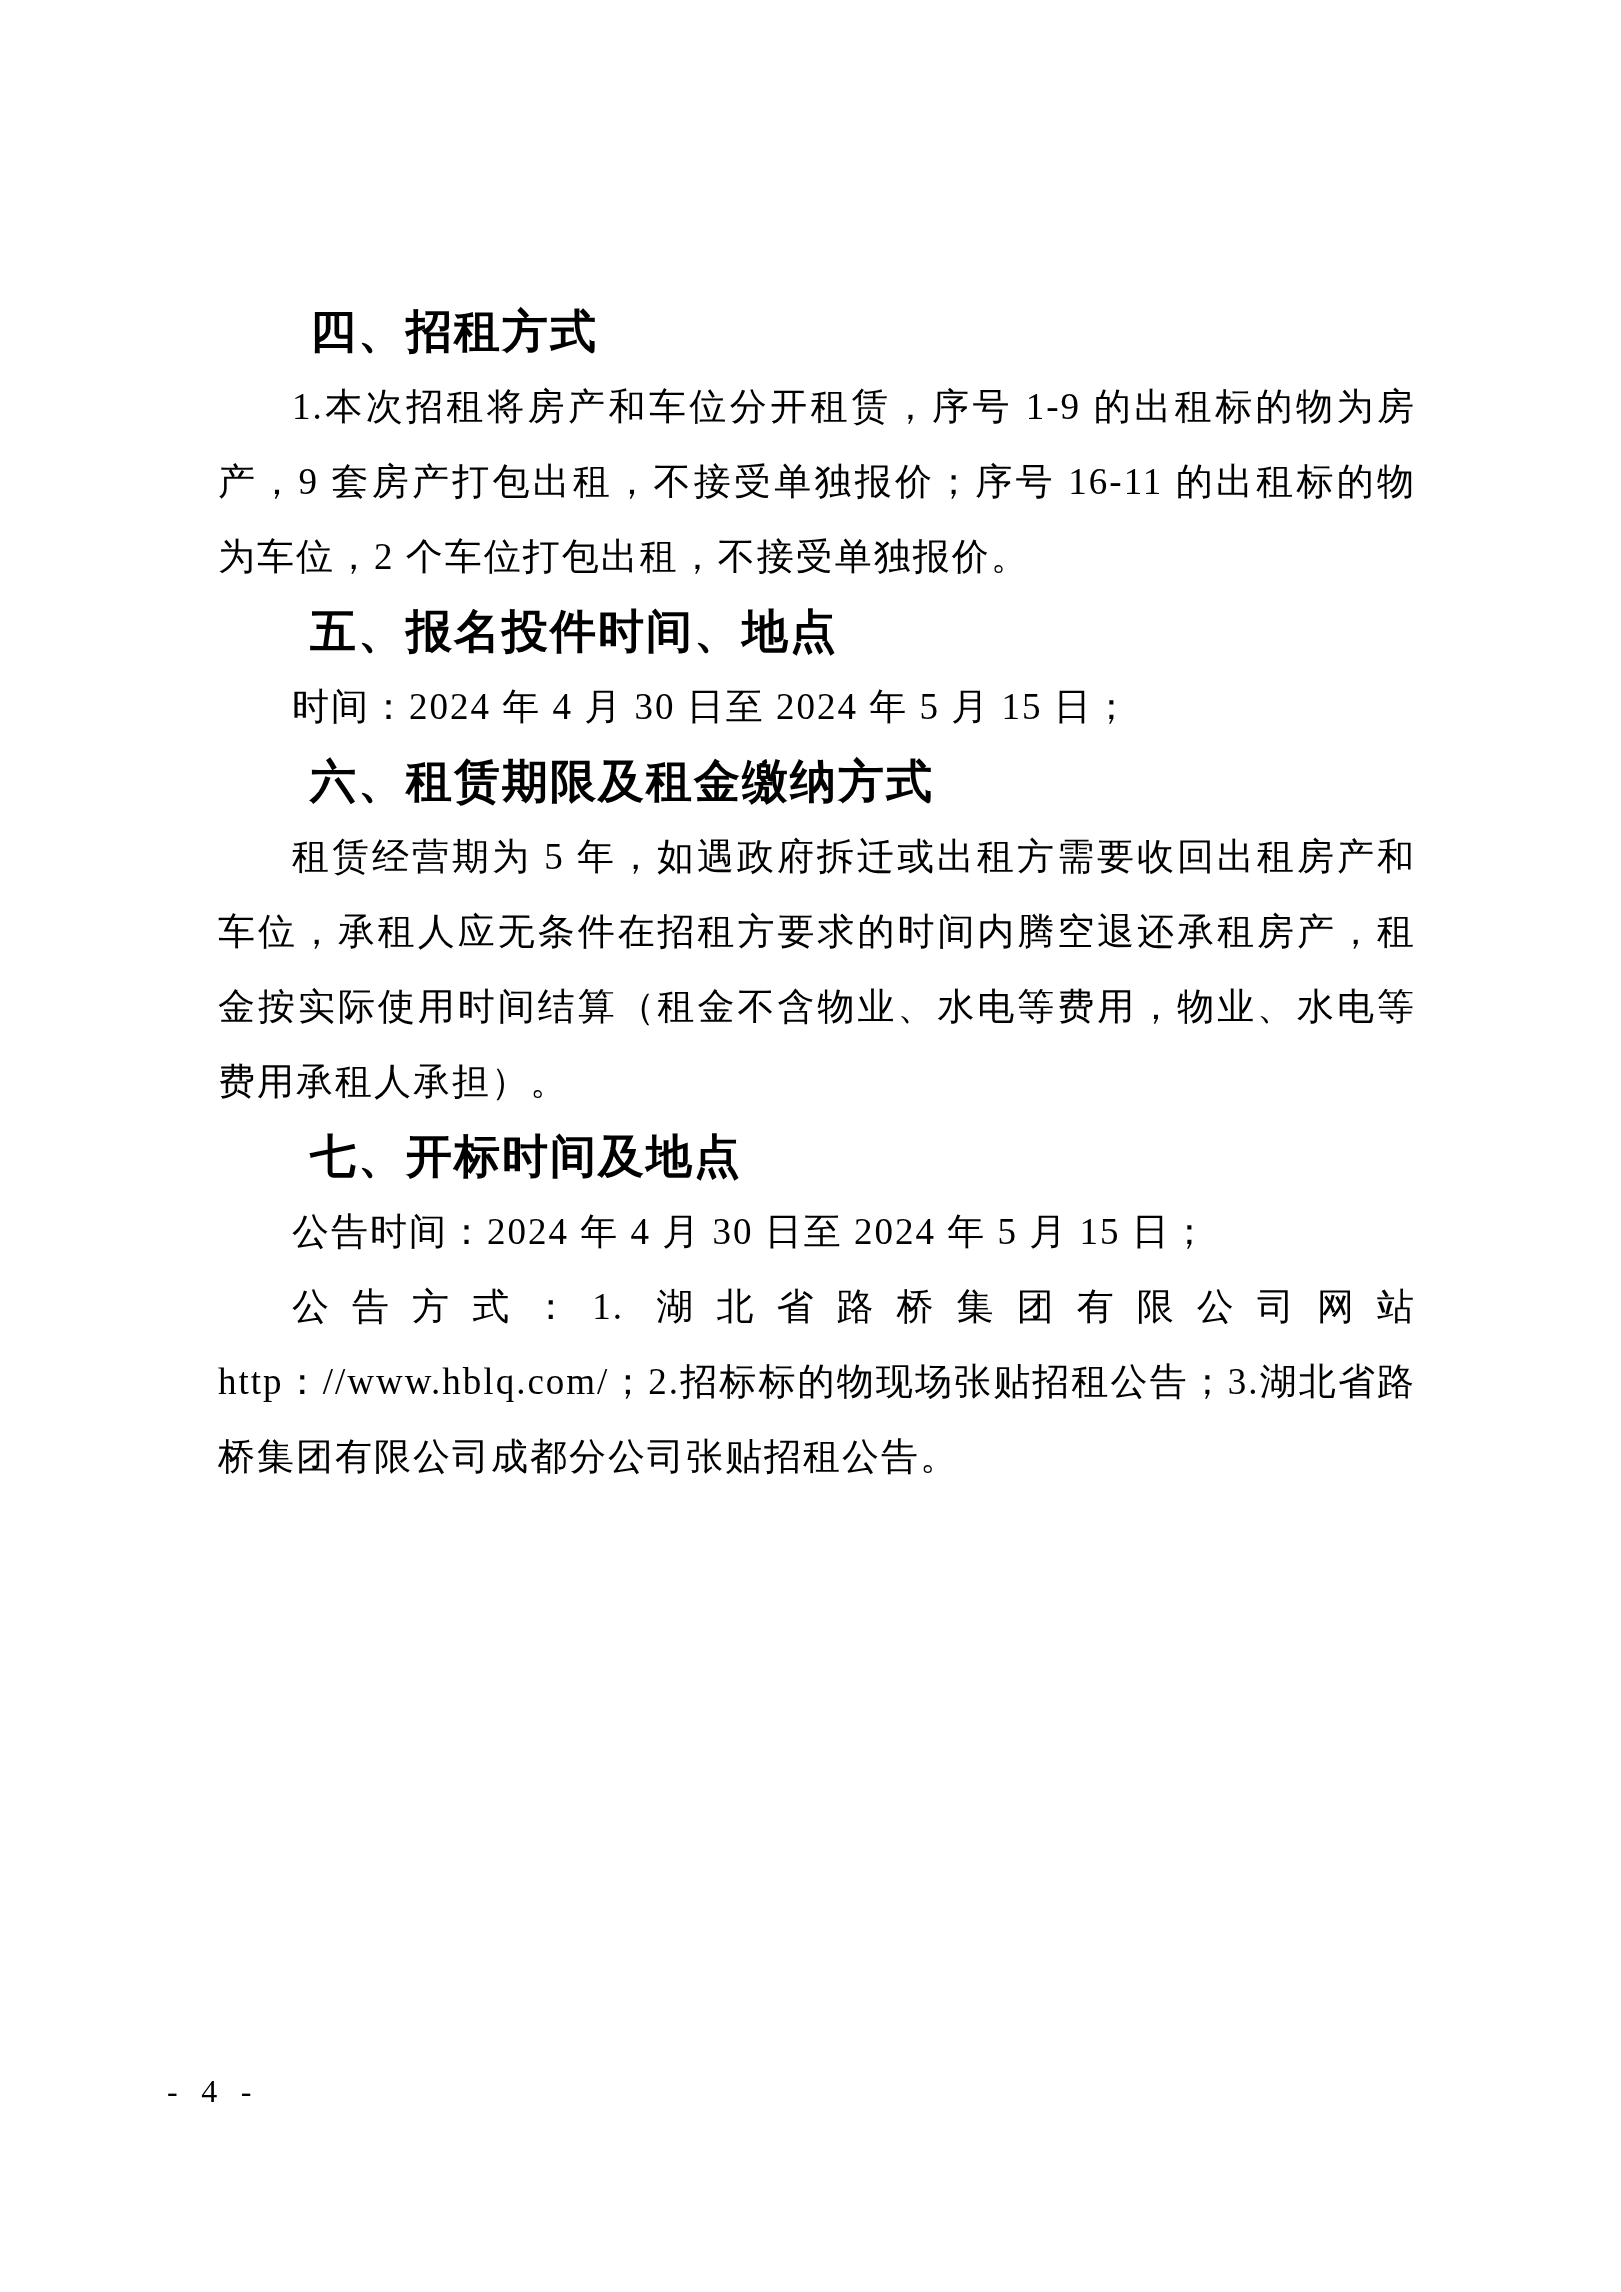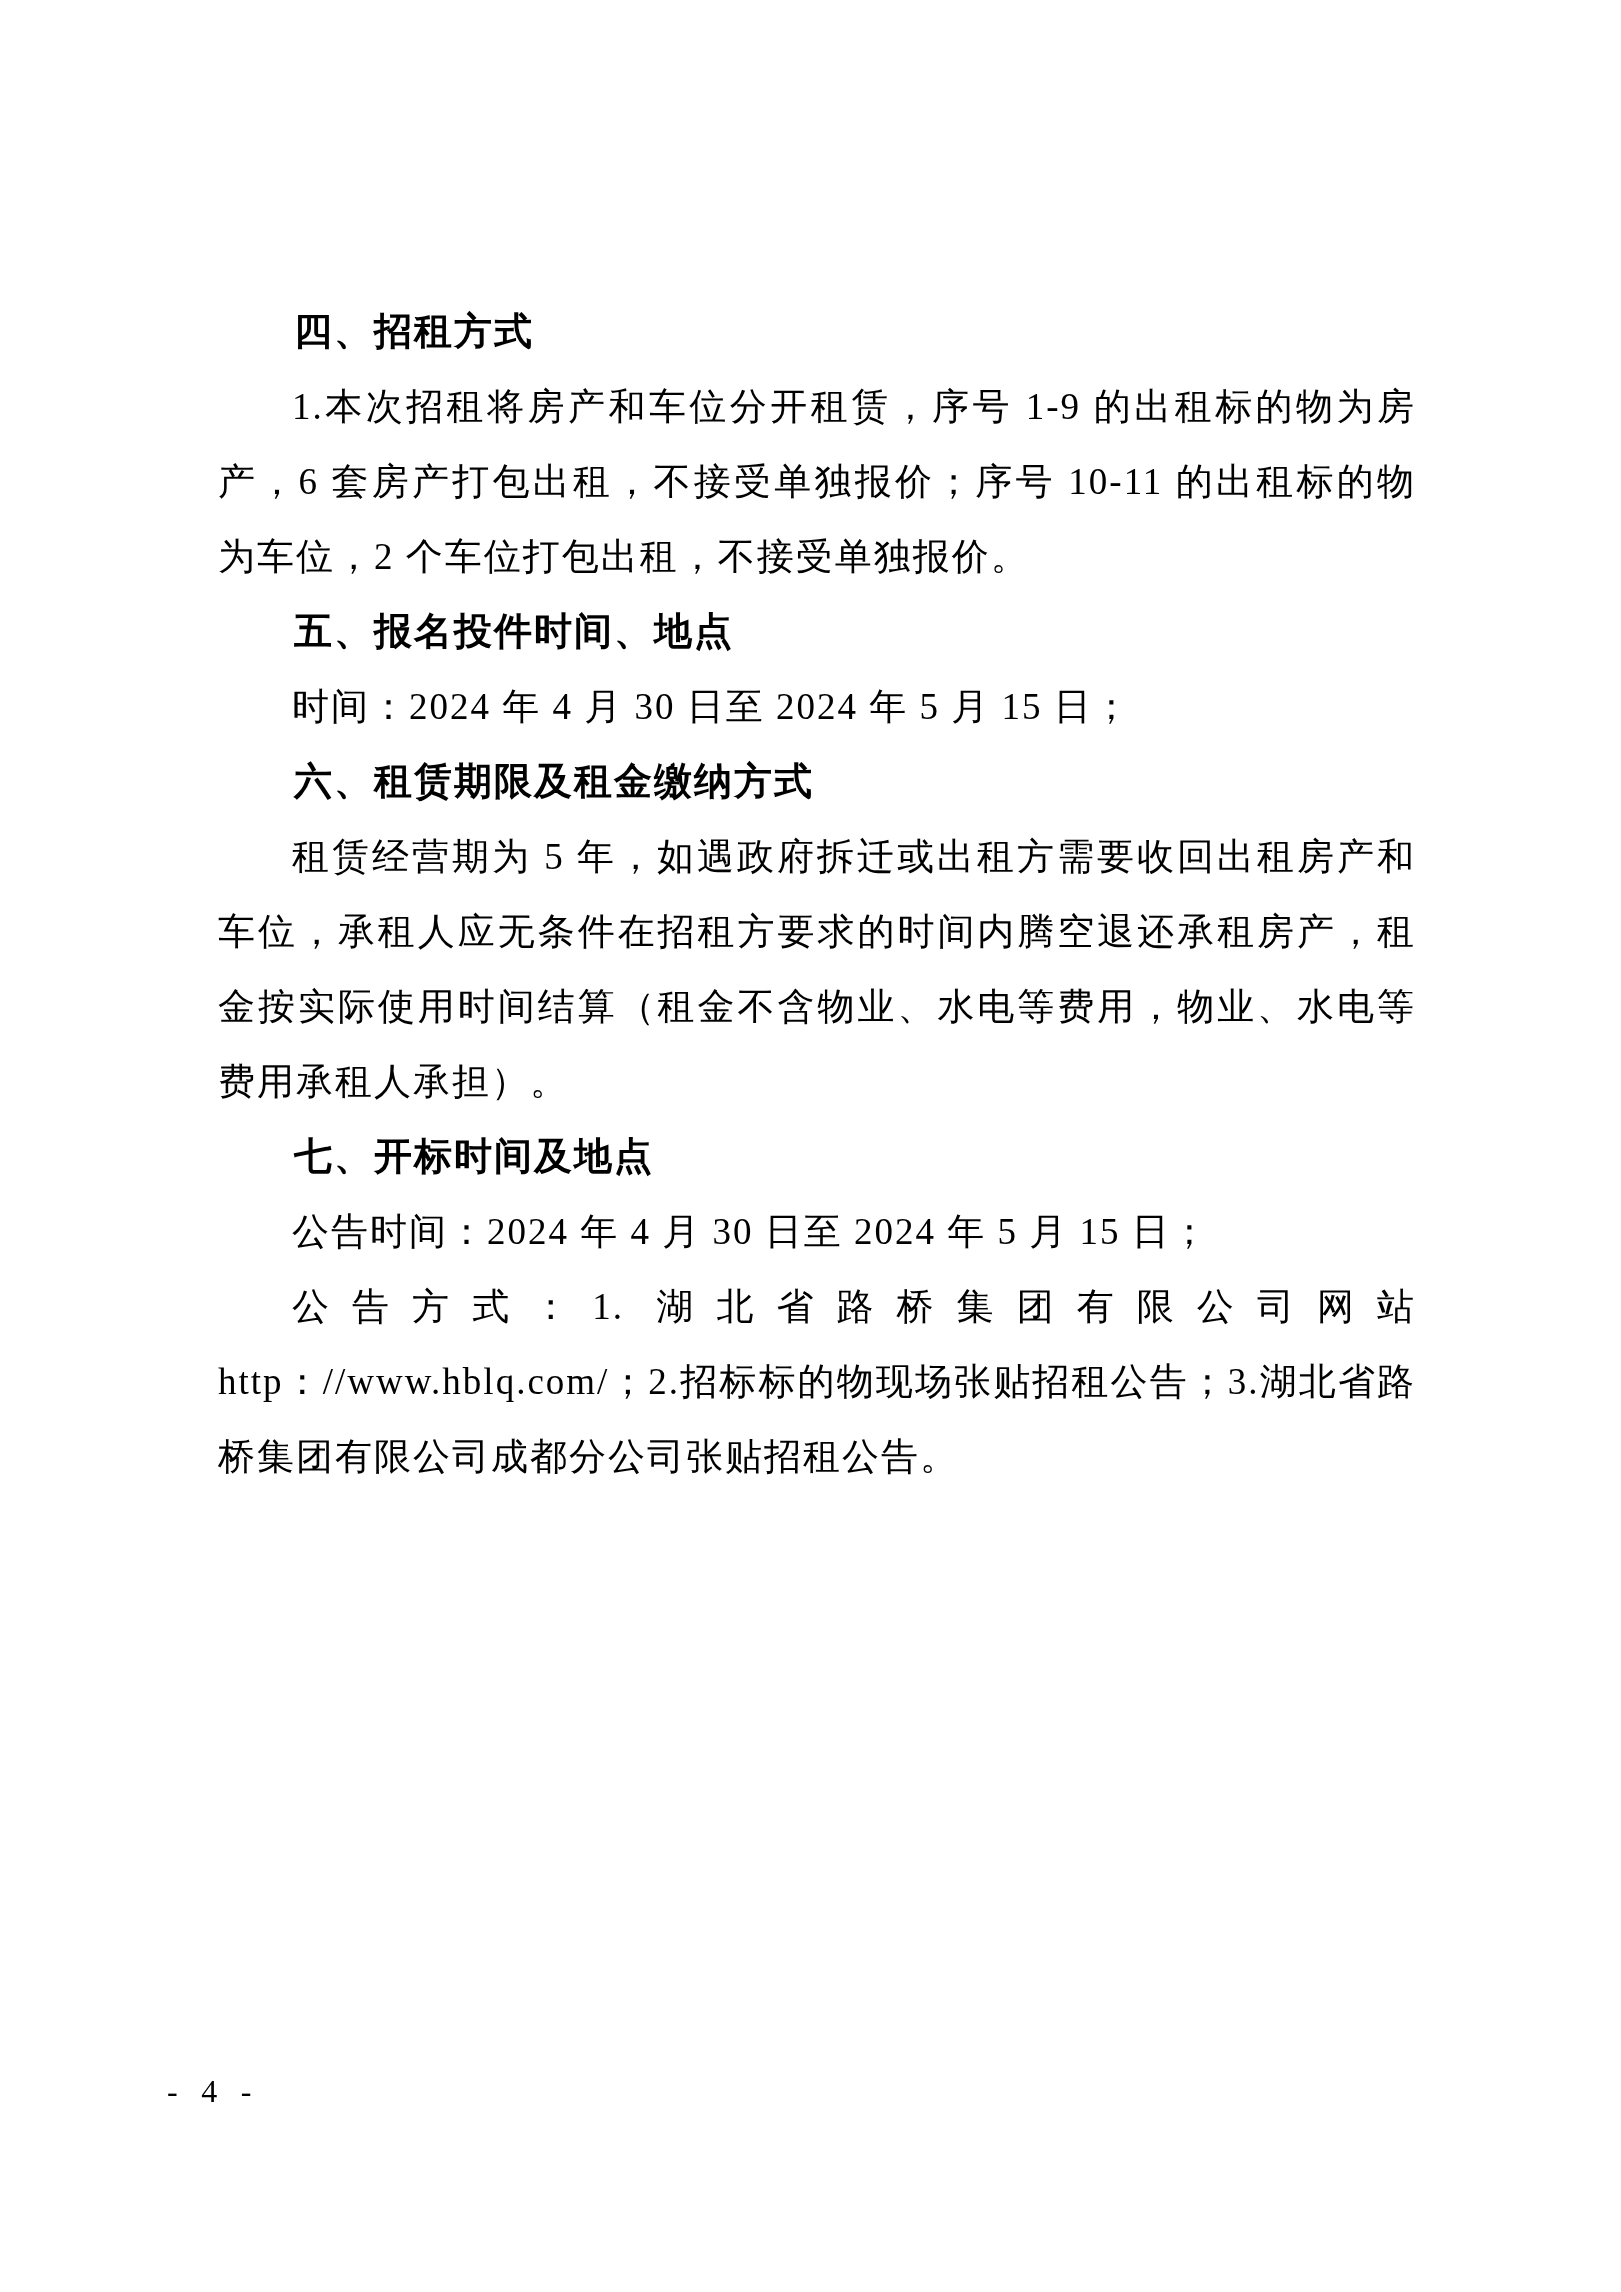--- a/index.html
+++ b/index.html
@@ -28,21 +28,21 @@
     line-height: 75px;
     text-indent: 2em;
     text-align: justify;
     text-justify: inter-ideograph;
     letter-spacing: 2px;
     font-family: "Liberation Serif", "DejaVu Serif", serif;
     font-weight: 400;
   }
   .heading {
     margin: 0;
-    font-size: 38px;
+    font-size: 46px;
     line-height: 75px;
     text-indent: 2em;
     text-align: left;
     letter-spacing: 2px;
     font-family: "Liberation Sans", "DejaVu Sans", sans-serif;
     font-weight: 700;
   }
   .page-number {
     position: absolute;
     left: 167px;
@@ -52,21 +52,21 @@
     letter-spacing: 7.8px;
     font-family: "Liberation Serif", "DejaVu Serif", serif;
   }
 </style>
 </head>
 <body>
 
 <div class="page">
   <div class="content">
     <h2 class="heading">四、招租方式</h2>
-    <p class="para">1.本次招租将房产和车位分开租赁，序号 1-9 的出租标的物为房产，6 套房产打包出租，不接受单独报价；序号 10-11 的出租标的物为车位，2 个车位打包出租，不接受单独报价。</p>
+    <p class="para">1.本次招租将房产和车位分开租赁，序号 1-9 的出租标的物为房产，9 套房产打包出租，不接受单独报价；序号 16-11 的出租标的物为车位，2 个车位打包出租，不接受单独报价。</p>
     <h2 class="heading">五、报名投件时间、地点</h2>
     <p class="para">时间：2024 年 4 月 30 日至 2024 年 5 月 15 日；</p>
     <h2 class="heading">六、租赁期限及租金缴纳方式</h2>
     <p class="para">租赁经营期为 5 年，如遇政府拆迁或出租方需要收回出租房产和车位，承租人应无条件在招租方要求的时间内腾空退还承租房产，租金按实际使用时间结算（租金不含物业、水电等费用，物业、水电等费用承租人承担）。</p>
     <h2 class="heading">七、开标时间及地点</h2>
     <p class="para">公告时间：2024 年 4 月 30 日至 2024 年 5 月 15 日；</p>
     <p class="para">公告方式：1. 湖北省路桥集团有限公司网站 http：//www.hblq.com/；2.招标标的物现场张贴招租公告；3.湖北省路桥集团有限公司成都分公司张贴招租公告。</p>
   </div>
   <div class="page-number">- 4 -</div>
 </div>

